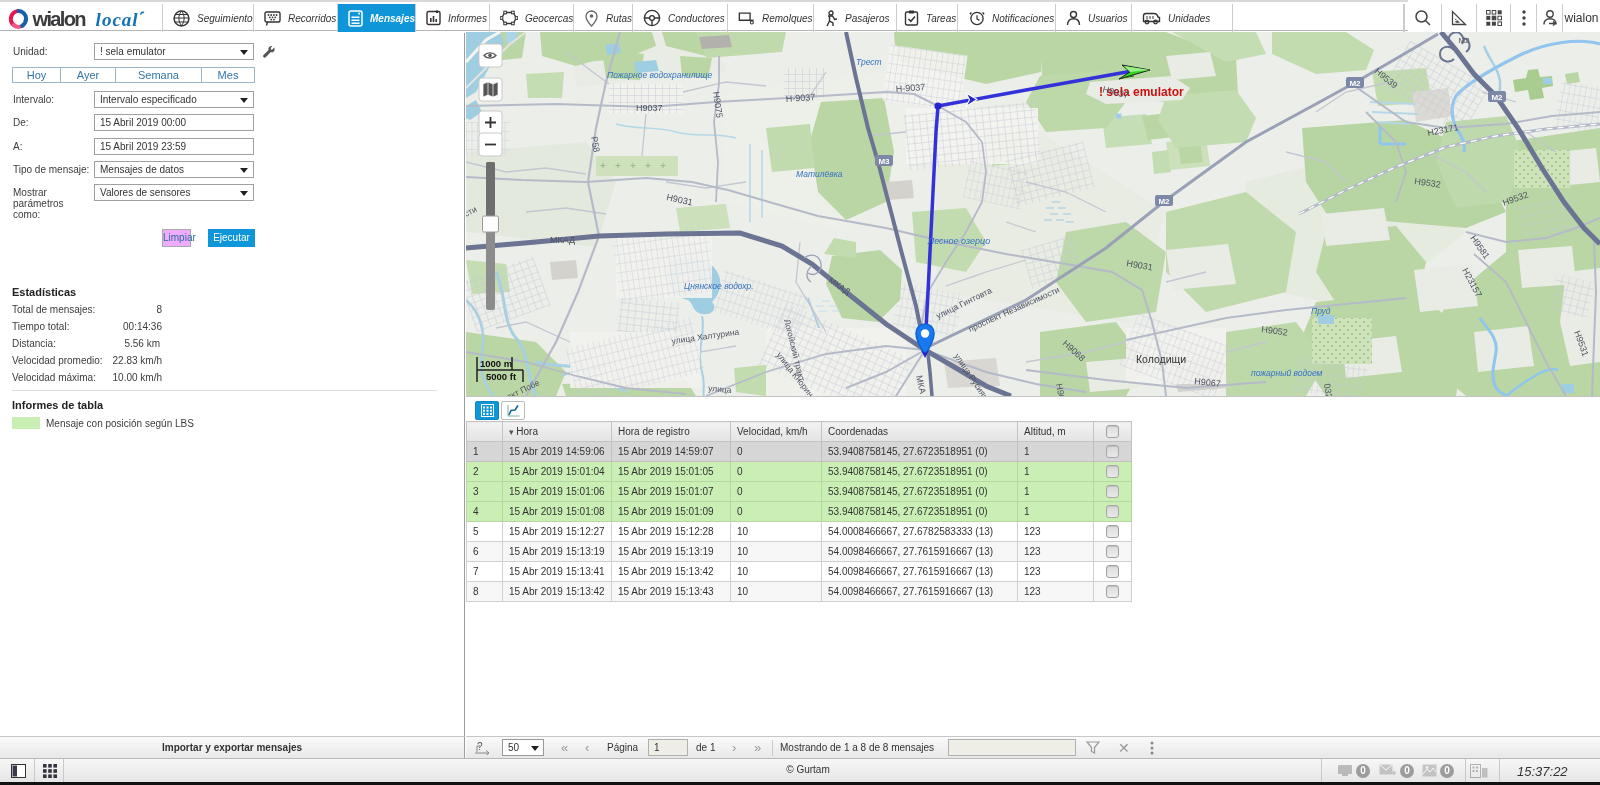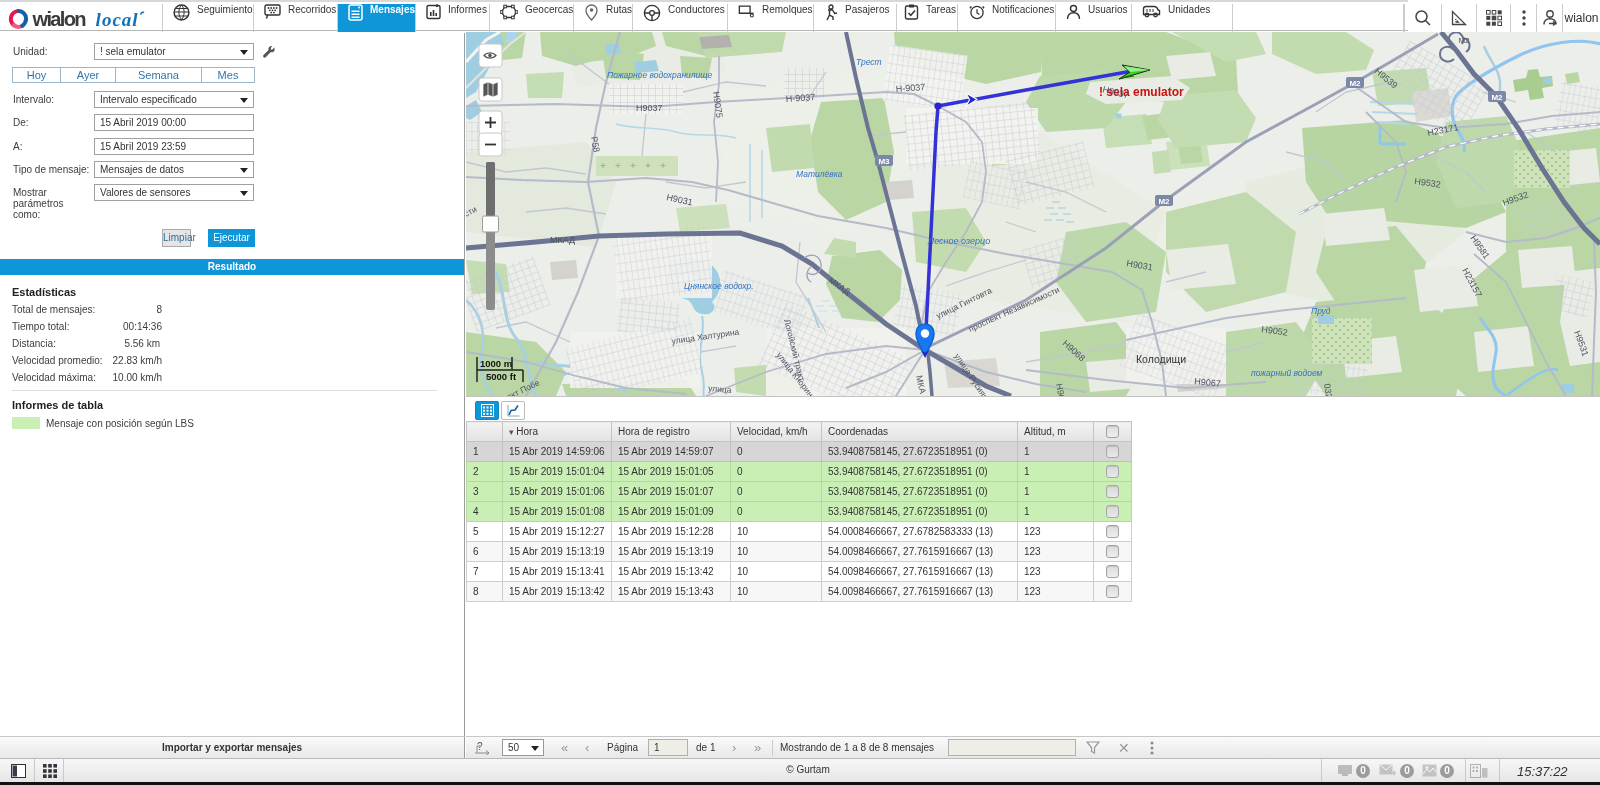--- a/index.html
+++ b/index.html
@@ -2,21 +2,21 @@
 <html><head>
 <meta charset="utf-8">
 <style>
 * { margin:0; padding:0; box-sizing:border-box; }
 html,body { width:1600px; height:785px; overflow:hidden; font-family:"Liberation Sans",sans-serif; background:#fff; }
 #app { position:relative; width:1600px; height:785px; }
 
 
 #nav { position:absolute; left:0; top:0; width:1408px; height:31px; background:#fff; border-top:2px solid #d8d8d8; border-bottom:1px solid #b5b5b5; }
 #logo { position:absolute; left:0; top:2px; width:153px; height:28px; }
-.tab { position:absolute; top:2px; height:28px; display:flex; align-items:flex-start; gap:7px; font-size:10px; color:#333; border-right:1px solid #ccc; padding:0 0 0 10px; overflow:hidden; }
+.tab { position:absolute; top:2px; height:28px; display:flex; align-items:center; gap:7px; font-size:10px; color:#333; border-right:1px solid #ccc; padding:0 0 0 10px; overflow:hidden;font-style:italic; }
 .tab:first-of-type { border-left:1px solid #ccc; }
 .tab svg { flex:0 0 auto; }
 .tab.active { background:#0e96d9; color:#fff; font-weight:bold; }
 .rightico { position:absolute; top:2px; height:28px; display:flex; align-items:center; justify-content:center; border-left:1px solid #ccc; }
 
 
 #left { position:absolute; left:0; top:33px; width:465px; height:703px; background:#fff; border-right:1px solid #9c9c9c; font-size:11px; color:#3c3c3c; }
 .lbl { position:absolute; left:13px; font-size:10px; }
 .inp { position:absolute; left:94px; width:160px; height:17px; border:1px solid #a0a0a0; background:#fff; font-size:10px; color:#333; line-height:15px; padding-left:5px; font-family:"Liberation Sans",sans-serif; }
 .sel::after { content:""; position:absolute; right:5px; top:6px; width:0; height:0; border-left:4px solid transparent; border-right:4px solid transparent; border-top:5px solid #222; }
@@ -240,23 +240,22 @@
   <span class="lbl" style="top:61px;">Intervalo:</span>
   <div class="inp sel" style="top:58px;">Intervalo especificado</div>
   <span class="lbl" style="top:84px;">De:</span>
   <div class="inp" style="top:81px;">15 Abril 2019 00:00</div>
   <span class="lbl" style="top:108px;">A:</span>
   <div class="inp" style="top:105px;">15 Abril 2019 23:59</div>
   <span class="lbl" style="top:131px;">Tipo de mensaje:</span>
   <div class="inp sel" style="top:128px;">Mensajes de datos</div>
   <span class="lbl" style="top:154px;width:80px;">Mostrar parámetros como:</span>
   <div class="inp sel" style="top:151px;">Valores de sensores</div>
-  <div class="btn" style="left:162px;top:196px;width:29px;border:1px solid #aaa;color:#2e6e9e;background:#e5e5e5;">Limpiar</div>
+  <div class="btn" style="left:162px;top:196px;width:29px;border:1px solid #aaa;color:#2e6e9e;background:#f0abfc;">Limpiar</div>
   <div class="btn" style="left:208px;top:196px;width:47px;background:#0e96d9;color:#fff;border:1px solid #0e96d9;">Ejecutar</div>
-  <div id="resultbar">Resultado</div>
 
   <div style="position:absolute;left:12px;top:253px;font-weight:bold;color:#222;">Estadísticas</div>
   <span class="statlbl" style="top:271px;">Total de mensajes:</span>
       <span class="statval" style="left:62px;top:271px;">8</span>
   <span class="statlbl" style="top:288px;">Tiempo total:</span>
       <span class="statval" style="left:62px;top:288px;">00:14:36</span>
   <span class="statlbl" style="top:305px;">Distancia:</span>
       <span class="statval" style="left:60px;top:305px;">5.56 km</span>
   <span class="statlbl" style="top:322px;">Velocidad promedio:</span>
       <span class="statval" style="left:62px;top:322px;">22.83 km/h</span>

